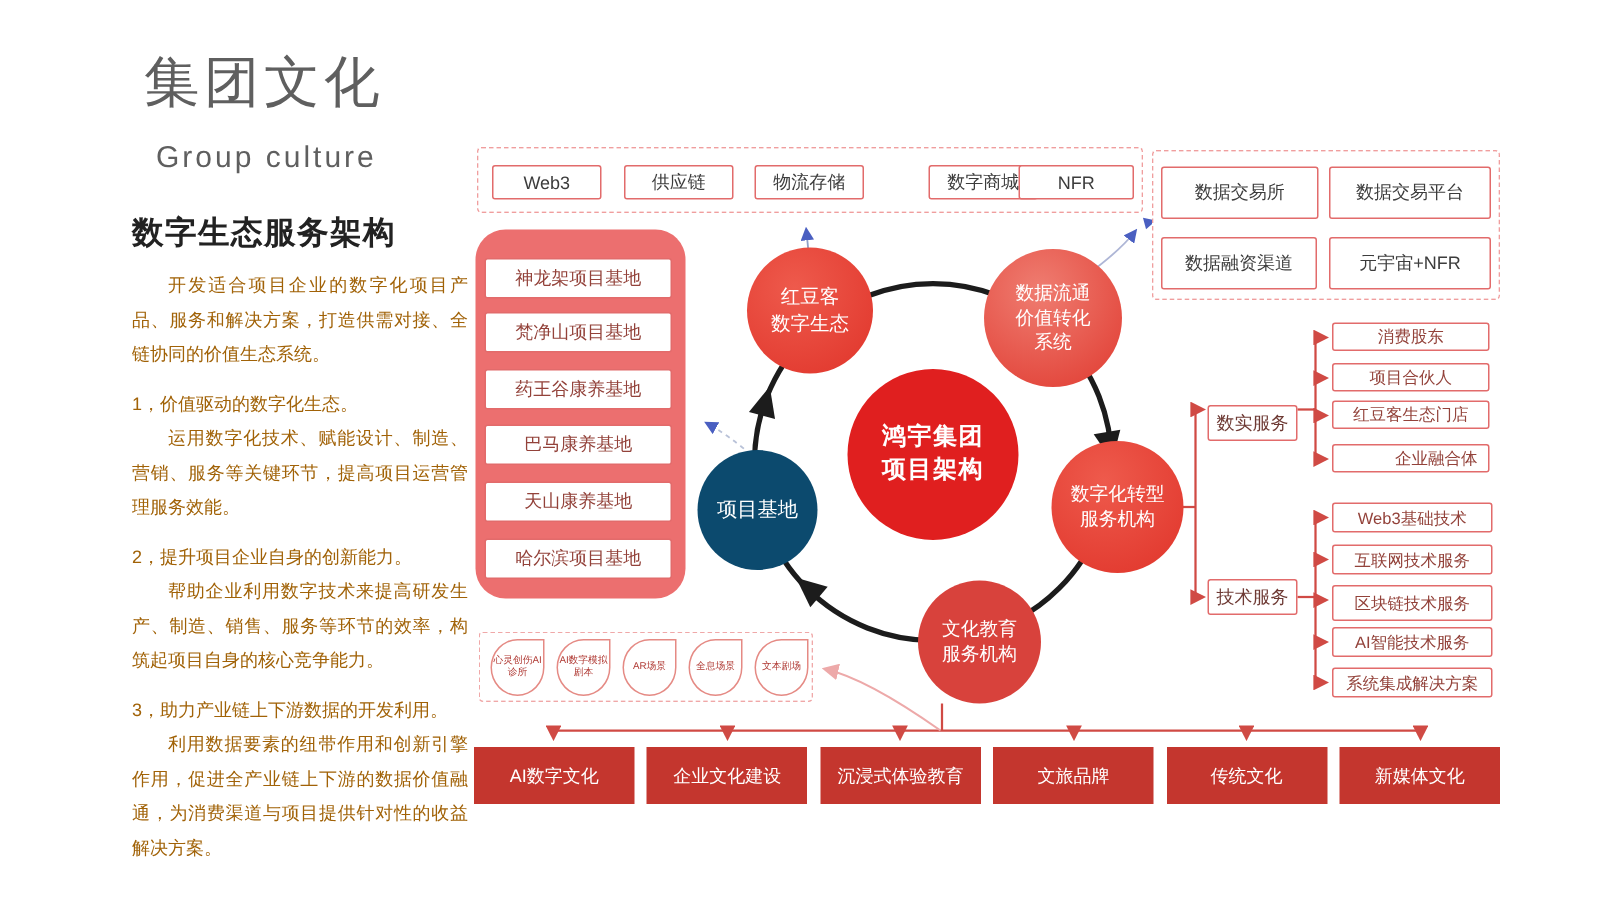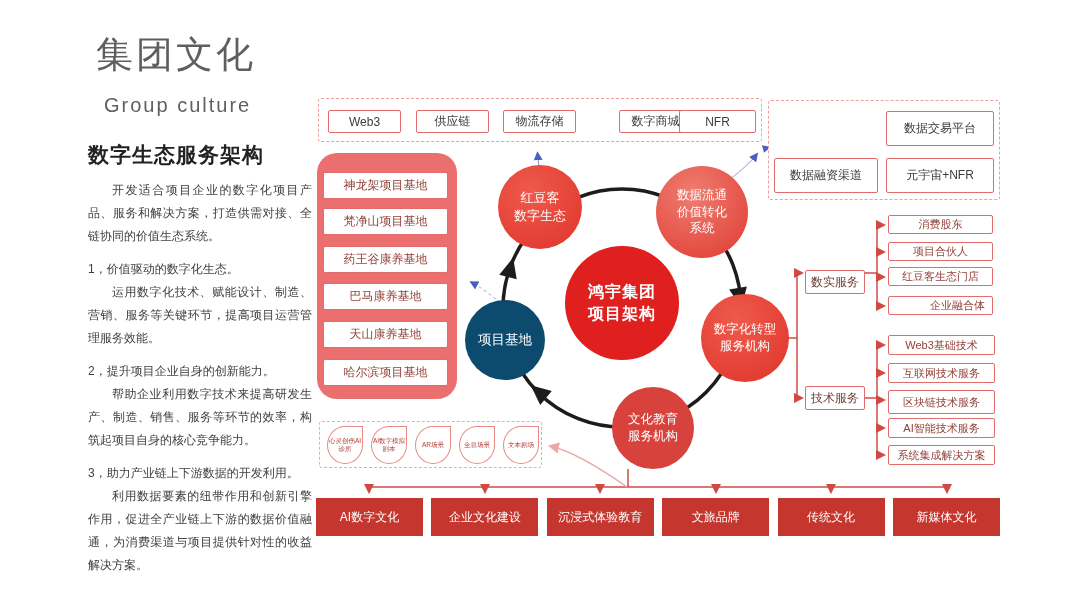--- a/index.html
+++ b/index.html
@@ -4,21 +4,21 @@
 <style>
   * { margin:0; padding:0; box-sizing:border-box; }
   html,body { width:1080px; height:608px; background:#ffffff; overflow:hidden;
     font-family:"Liberation Sans","DejaVu Sans",sans-serif; }
   .abs { position:absolute; }
   
   .left-col { position:absolute; left:88px; top:30px; width:224px; z-index:2; }
   .title { font-size:37px; color:#5f5f5f; font-weight:500; letter-spacing:3px; margin-left:8px; }
   .subtitle { font-size:20px; color:#5f5f5f; letter-spacing:2px; margin:14px 0 0 16px; }
   .sec-head { font-size:21px; color:#222; font-weight:700; letter-spacing:1px; margin-top:24px; }
-  .body-txt { font-size:12px; color:#404040; line-height:1.92; text-align:justify; }
+  .body-txt { font-size:12px; color:#a16207; line-height:1.92; text-align:justify; }
   .indent { text-indent:2em; }
   .pt-head { margin-top:10px; }
   
   svg.connectors { position:absolute; left:0; top:0; z-index:1; pointer-events:none; }
   .dz { position:absolute; z-index:2; }
   .dashed-panel { border:1.5px dashed #f09e9e; border-radius:3px; background:#fff; }
   .wbox { background:#fff; border:1.5px solid #e26b6b; border-radius:2px;
     display:flex; align-items:center; justify-content:center; text-align:center; }
   .dark-t { color:#3c3c3c; font-size:12px; }
   .red-t  { color:#93423a; font-size:12px; }
@@ -132,20 +132,21 @@
 
 <div class="dz dashed-panel" style="left:318px; top:98px; width:444px; height:44px;">
   <div class="wbox dark-t abs" style="left:9px;  top:11px; width:73px; height:23px;">Web3</div>
   <div class="wbox dark-t abs" style="left:97px; top:11px; width:73px; height:23px;">供应链</div>
   <div class="wbox dark-t abs" style="left:184px;top:11px; width:73px; height:23px;">物流存储</div>
   <div class="wbox dark-t abs" style="left:272px;top:11px; width:73px; height:23px;margin-left:28px;">数字商城</div>
   <div class="wbox dark-t abs" style="left:360px;top:11px; width:77px; height:23px;">NFR</div>
 </div>
 
 <div class="dz dashed-panel" style="left:768px; top:100px; width:232px; height:100px;">
+  <div class="wbox dark-t abs" style="left:5px;  top:10px; width:105px; height:35px;">数据交易所</div>
   <div class="wbox dark-t abs" style="left:117px;top:10px; width:108px; height:35px;">数据交易平台</div>
   <div class="wbox dark-t abs" style="left:5px;  top:57px; width:104px; height:35px;">数据融资渠道</div>
   <div class="wbox dark-t abs" style="left:117px;top:57px; width:108px; height:35px;">元宇宙+NFR</div>
 </div>
 
 <div class="dz bases-panel" style="left:317px; top:153px; width:140px; height:246px;">
   <div class="wbox red-t base-box" style="top:19px;">神龙架项目基地</div>
   <div class="wbox red-t base-box" style="top:55px;">梵净山项目基地</div>
   <div class="wbox red-t base-box" style="top:93px;">药王谷康养基地</div>
   <div class="wbox red-t base-box" style="top:130px;">巴马康养基地</div>

